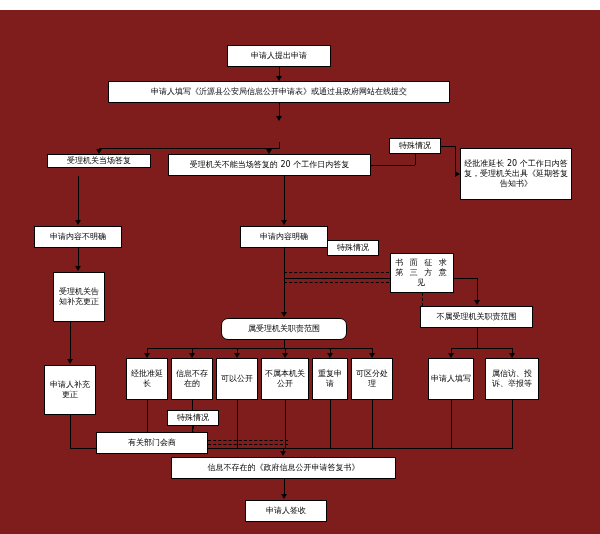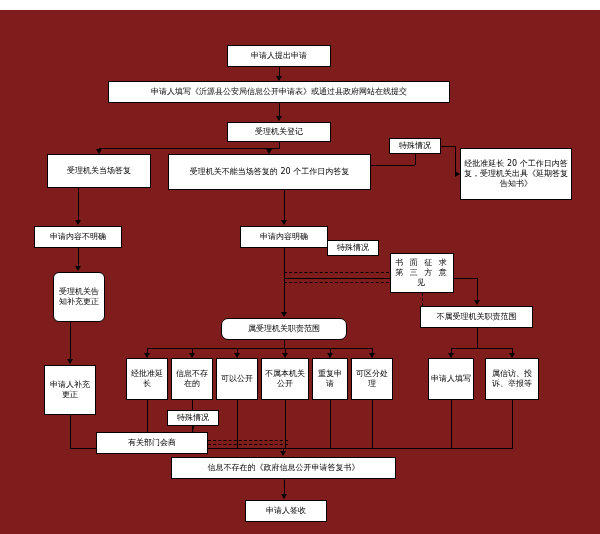--- a/index.html
+++ b/index.html
@@ -91,35 +91,34 @@
 </style>
 </head>
 <body>
 
 <div id="canvas">
 
   <div class="node" style="left:227px; top:35px; width:104px; height:22px;">申请人提出申请</div>
 
   <div class="node" style="left:108px; top:71px; width:342px; height:22px;">申请人填写《沂源县公安局信息公开申请表》或通过县政府网站在线提交</div>
 
-  <div class="node" style="left:227px; top:112px; width:104px; height:20px;">受理机关登记</div>
-
-  <div class="node" style="left:47px; top:144px; width:104px; height:34px;">受理机关当场答复</div>
-
-  <div class="node" style="left:168px; top:144px; width:203px; height:36px;">受理机关不能当场答复的 20 个工作日内答复</div>
+
+  <div class="node" style="left:47px; top:144px; width:104px; height:14px;">受理机关当场答复</div>
+
+  <div class="node" style="left:168px; top:144px; width:203px; height:22px;">受理机关不能当场答复的 20 个工作日内答复</div>
 
   <div class="node" style="left:460px; top:138px; width:112px; height:52px; font-size:8px;">经批准延长 20 个工作日内答复，受理机关出具《延期答复告知书》</div>
 
   <div class="node" style="left:34px; top:216px; width:88px; height:22px;">申请内容不明确</div>
 
   <div class="node" style="left:240px; top:216px; width:88px; height:22px;">申请内容明确</div>
 
   <div class="node vtext" style="left:390px; top:243px; width:64px; height:40px; writing-mode:horizontal-tb; letter-spacing:2px;">书 面 征 求 第 三 方 意 见</div>
 
-  <div class="node" style="left:53px; top:262px; width:52px; height:50px;border-radius:6px;">受理机关告知补充更正</div>
+  <div class="node" style="left:53px; top:262px; width:52px; height:50px;">受理机关告知补充更正</div>
 
   <div class="node" style="left:221px; top:308px; width:126px; height:22px;border-radius:7px;">属受理机关职责范围</div>
 
   <div class="node" style="left:420px; top:296px; width:113px; height:22px;">不属受理机关职责范围</div>
 
   <div class="node" style="left:44px; top:355px; width:52px; height:50px;">申请人补充更正</div>
 
   <div class="node" style="left:126px; top:348px; width:42px; height:42px;">经批准延长</div>
 
   <div class="node" style="left:171px; top:348px; width:42px; height:42px;">信息不存在的</div>

